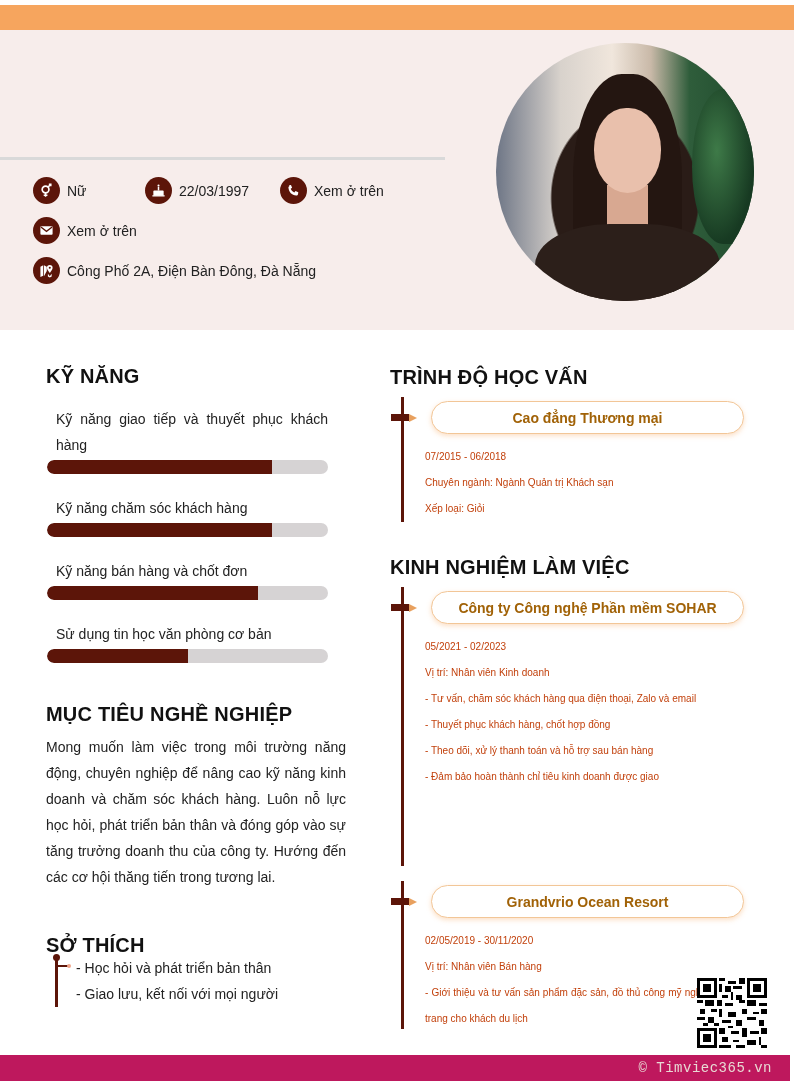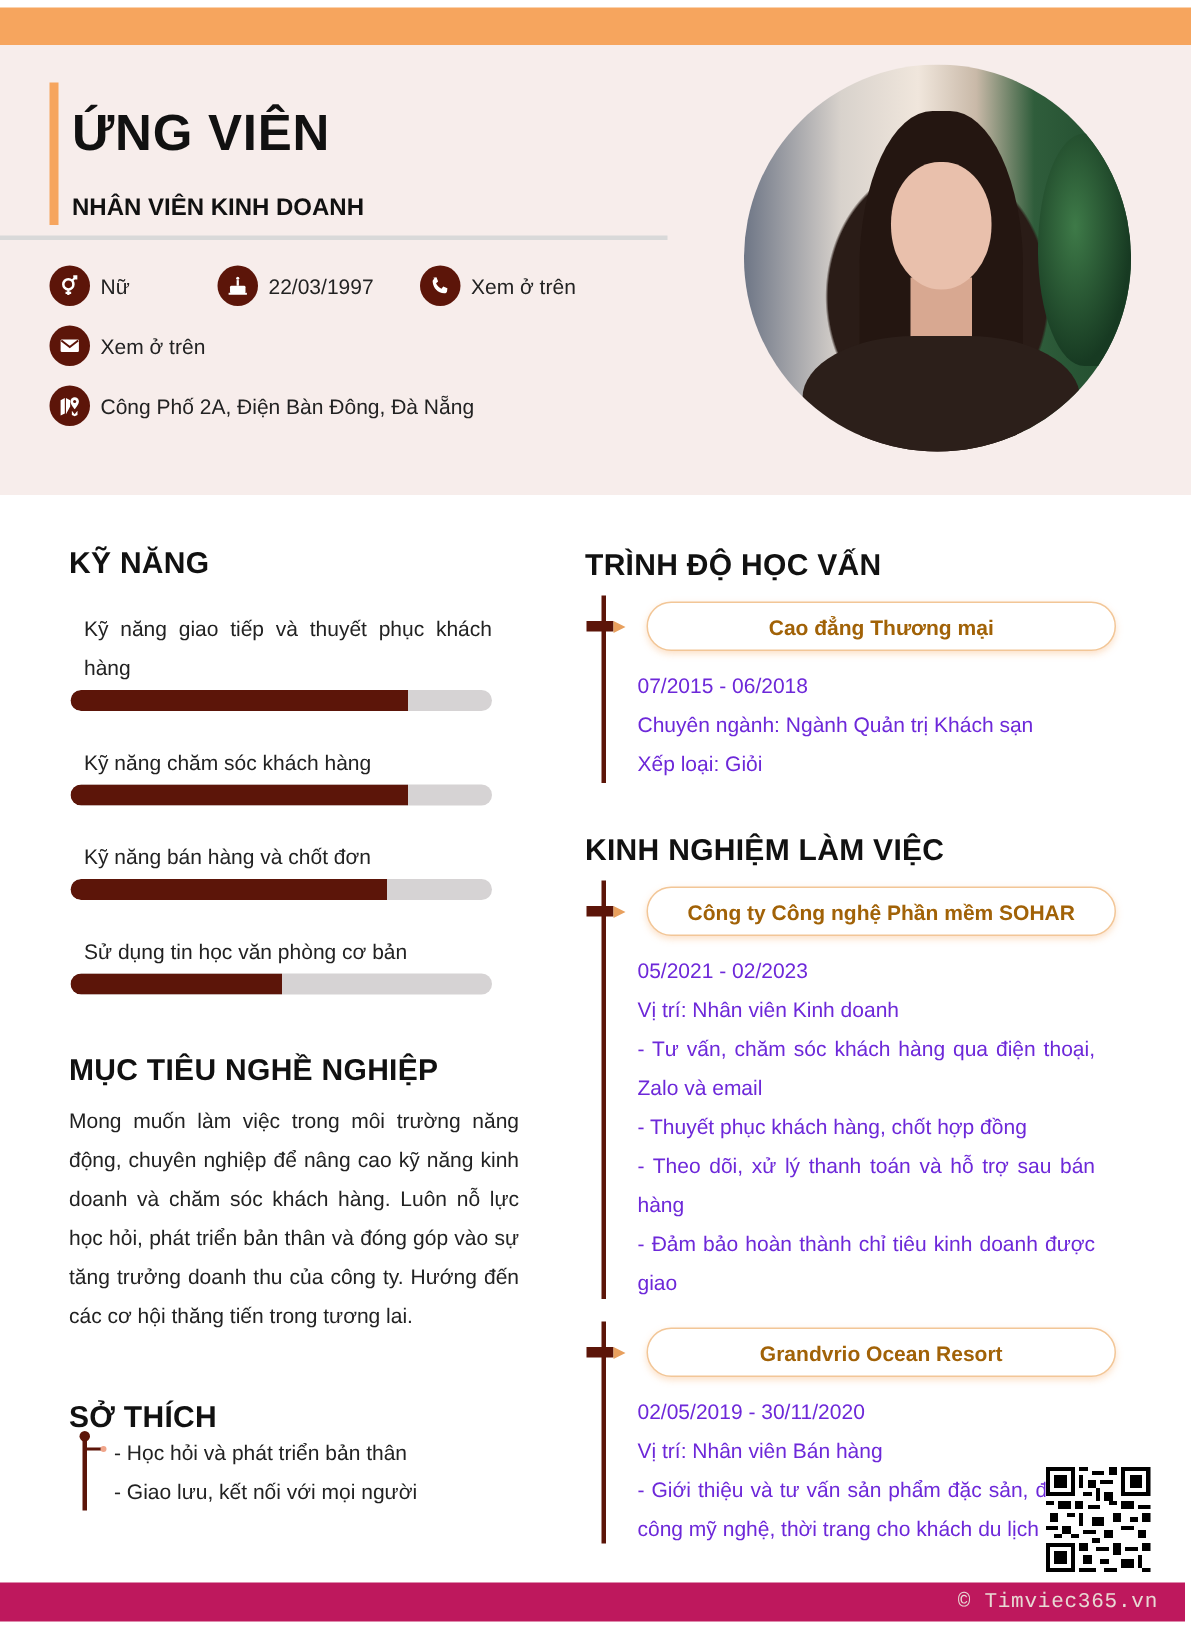--- a/index.html
+++ b/index.html
@@ -41,38 +41,34 @@
   .hobby-line { position: absolute; left: 55px; top: 957px; width: 3px; height: 50px; background: #5c1509; }
   .hobby-dot { position: absolute; left: 53px; top: 954px; width: 7px; height: 7px; border-radius: 50%; background: #5c1509; }
   .hobby-tick { position: absolute; left: 58px; top: 965px; width: 10px; height: 2px; background: #5c1509; }
   .hobby-tick-dot { position: absolute; left: 67px; top: 964px; width: 4px; height: 4px; border-radius: 50%; background: #f0a58a; }
   .hobby { position: absolute; left: 76px; font-size: 14px; color: #222; }
 
   .timeline-line { position: absolute; left: 401px; width: 3px; background: #5c1509; }
   .timeline-marker { position: absolute; left: 391px; width: 18px; height: 7px; background: #5c1509; }
   .timeline-arrow { position: absolute; left: 409px; width: 0; height: 0; border-top: 4px solid transparent; border-bottom: 4px solid transparent; border-left: 8px solid #e8a05e; }
   .pill { position: absolute; left: 431px; width: 313px; height: 33px; border-radius: 17px; border: 1px solid #f2c697; background: #ffffff; box-shadow: 0 2px 5px rgba(246,165,94,0.35); display: flex; align-items: center; justify-content: center; font-size: 14px; font-weight: bold; color: #a16207; }
-  .entry { position: absolute; left: 425px; width: 305px; font-size: 14px; line-height: 26px; text-align: justify; color: #6d28d9; }
+  .entry { position: absolute; left: 425px; width: 305px; font-size: 10px; line-height: 26px; text-align: justify; color: #c2410c; }
 
   .qr { position: absolute; left: 697px; top: 978px; width: 70px; height: 70px; background: #fff; }
   .qr svg { width: 70px; height: 70px; }
 
   .footer { position: absolute; left: 0; top: 1055px; width: 790px; height: 26px; background: #be185d; }
   .footer-text { position: absolute; right: 18px; top: 5px; font-family: "Liberation Mono", "DejaVu Sans Mono", monospace; font-size: 14px; color: #e8d9d4; letter-spacing: 0.5px; }
 </style>
 </head>
 <body>
 
 <div class="top-bar"></div>
 
 <div class="header">
-  <div class="name-block">
-    <div class="name">ỨNG VIÊN</div>
-    <div class="job-title">NHÂN VIÊN KINH DOANH</div>
-  </div>
   <div class="header-rule"></div>
 
   <div class="info-row" style="left:33px; top:147px;">
     <div class="info-item" style="width:112px;">
       <span class="icon-circle">
         <svg viewBox="0 0 16 16">
             <circle cx="7" cy="7" r="3.6" fill="none" stroke="#fff" stroke-width="1.8"></circle>
             <path d="M7 10.6v4M5 13h4M9.6 4.4l3-3M10.5 1.4h2.1v2.1" stroke="#fff" stroke-width="1.6" fill="none"></path>
           </svg>
       </span>

